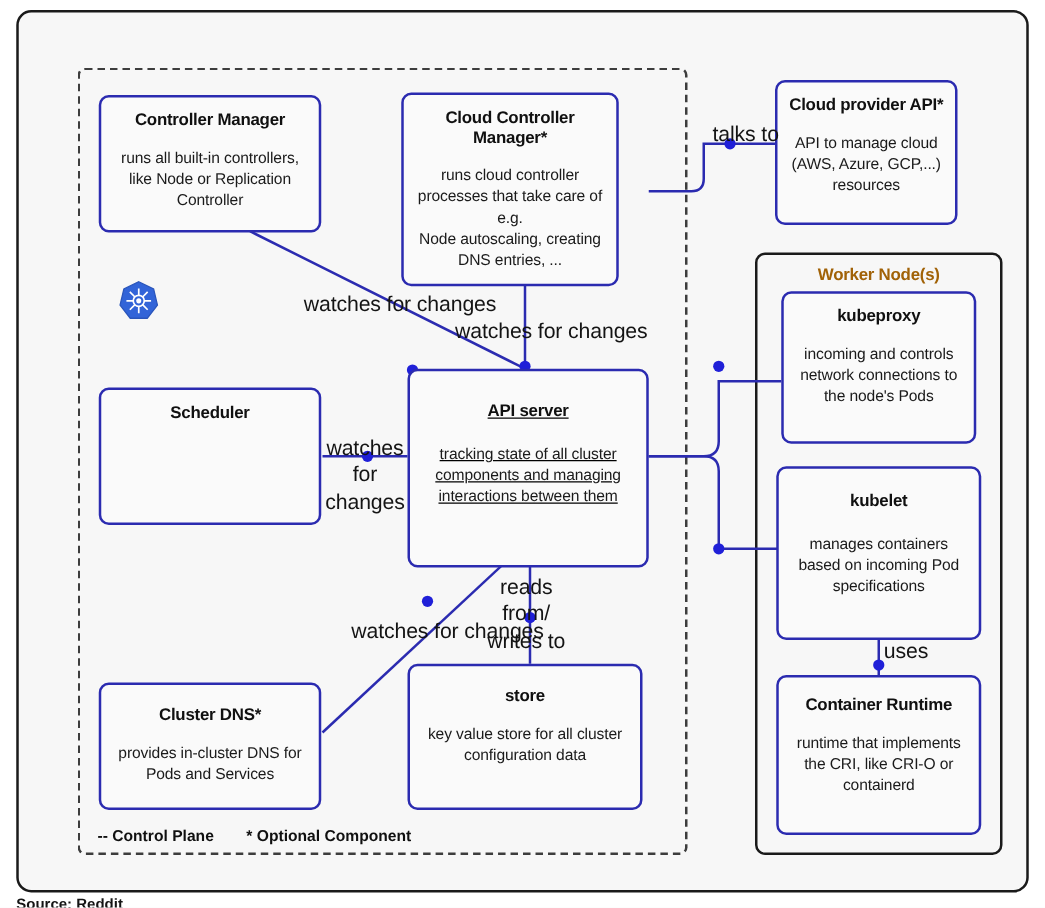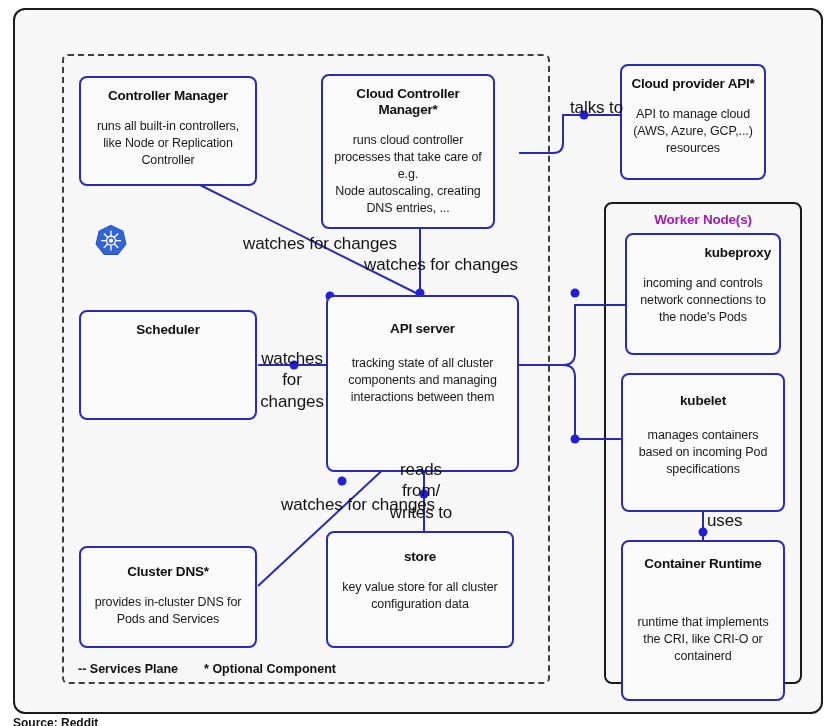--- a/index.html
+++ b/index.html
@@ -72,21 +72,21 @@
     margin-top: 14px;
     letter-spacing: -0.1px;
   }
 
   .group-title {
     position: absolute;
     width: 100%;
     text-align: center;
     font-weight: bold;
     font-size: 13.5px;
-    color: #a21caf;
+    color: #a16207;
     top: 8px;
     letter-spacing: -0.2px;
   }
 
   
   #wires {
     position: absolute;
     left: 0; top: 0;
     width: 836px; height: 726px;
     pointer-events: none;
@@ -206,46 +206,46 @@
 
   <div class="box" style="left:620px; top:64px; width:146px; height:116px;">
     <div class="title">Cloud provider API*</div>
     <div class="desc">API to manage cloud (AWS, Azure, GCP,...) resources</div>
   </div>
 
   <div class="box" style="left:79px; top:310px; width:178px; height:110px;">
     <div class="title">Scheduler</div>
   </div>
 
-  <div class="box" style="left:326px; top:295px; width:193px; height:177px; justify-content:flex-start;">
+  <div class="box" style="left:326px; top:295px; width:193px; height:159px; justify-content:flex-start;text-decoration:underline;">
     <div class="title" style="margin-top:14px;">API server</div>
     <div class="desc" style="margin-top:18px;">tracking state of all cluster components and managing interactions between them</div>
   </div>
 
   <div class="box" style="left:79px; top:546px; width:178px; height:102px;">
     <div class="title" style="margin-top:6px;">Cluster DNS*</div>
     <div class="desc">provides in-cluster DNS for Pods and Services</div>
   </div>
 
   <div class="box" style="left:326px; top:531px; width:188px; height:117px;">
     <div class="title" style="margin-top:6px;">store</div>
     <div class="desc">key value store for all cluster configuration data</div>
   </div>
 
-  <div class="box" style="left:625px; top:233px; width:156px; height:122px;align-items:flex-end;">
+  <div class="box" style="left:625px; top:233px; width:156px; height:122px;">
     <div class="title">kubeproxy</div>
     <div class="desc">incoming and controls network connections to the node's Pods</div>
   </div>
 
   <div class="box" style="left:621px; top:373px; width:164px; height:139px;">
     <div class="title" style="margin-top:8px;">kubelet</div>
     <div class="desc" style="margin-top:18px;">manages containers based on incoming Pod specifications</div>
   </div>
 
-  <div class="box" style="left:621px; top:540px; width:164px; height:161px;gap:28px;">
+  <div class="box" style="left:621px; top:540px; width:164px; height:128px;">
     <div class="title" style="margin-top:4px;">Container Runtime</div>
     <div class="desc">runtime that implements the CRI, like CRI-O or containerd</div>
   </div>
 
   <div class="elabel" style="left:570px; top:97px;">talks to</div>
 
   <div class="elabel" style="left:243px; top:233px;">watches for changes</div>
 
   <div class="elabel" style="left:364px; top:254px;">watches for changes</div>
 
@@ -253,19 +253,19 @@
 changes</div>
 
   <div class="elabel ctr" style="left:383px; top:459px; width:76px; white-space:pre-line;">reads from/
 writes to</div>
 
   <div class="elabel" style="left:281px; top:494px;">watches for changes</div>
 
   <div class="elabel" style="left:707px; top:510px;">uses</div>
 
   <div class="legend">
-    <span>-- Services Plane</span>
+    <span>-- Control Plane</span>
     <span>* Optional Component</span>
   </div>
 
   <div class="source-note">Source: Reddit</div>
 
 </div>
 
 </body></html>

